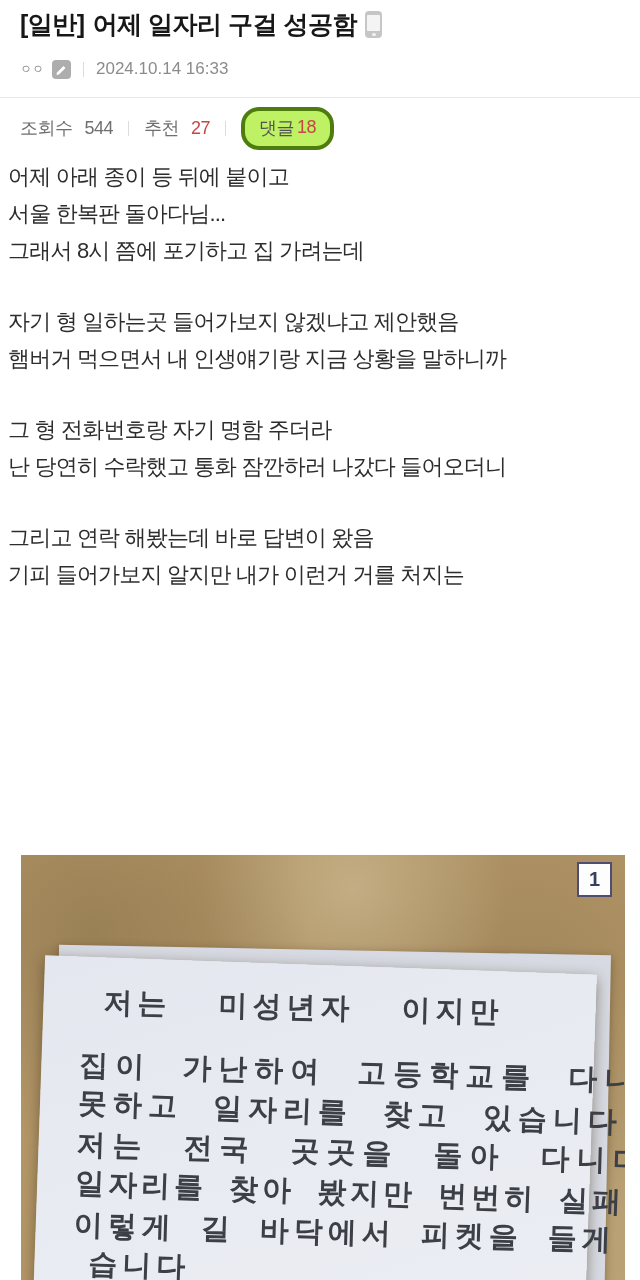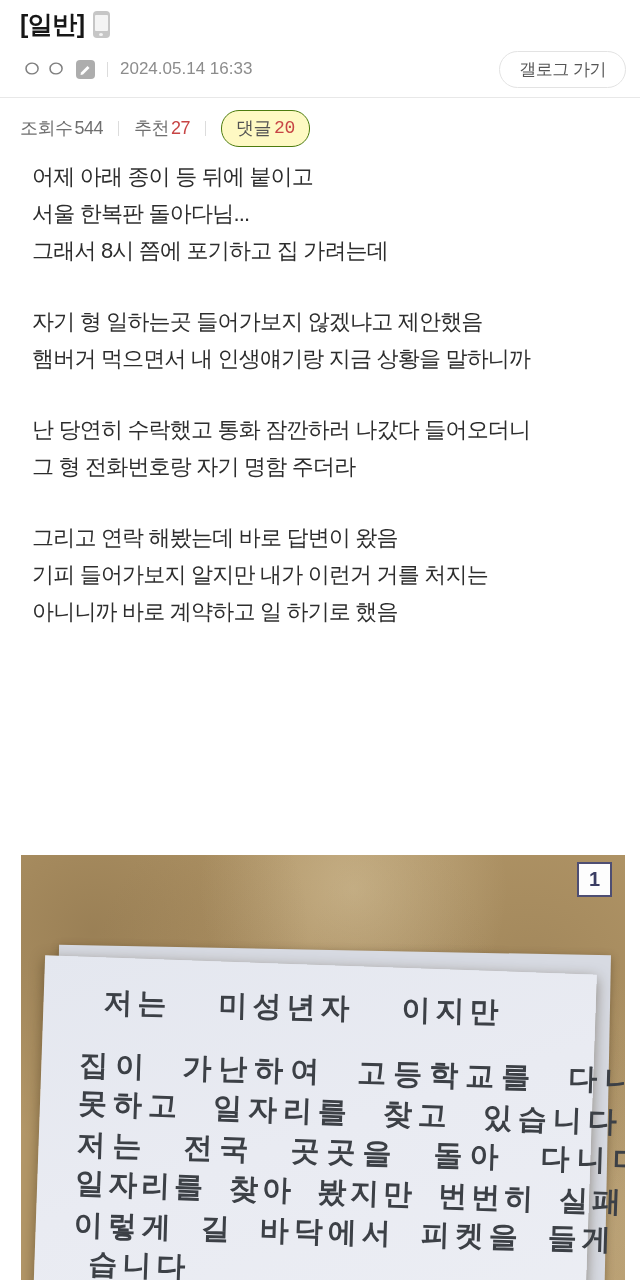--- a/index.html
+++ b/index.html
@@ -12,41 +12,41 @@
            display:flex; align-items:center; gap:8px; }
   .phone-icon { display:inline-block; width:17px; height:27px; background:#c6c6c6;
                 border-radius:4px; position:relative; flex:0 0 auto; }
   .phone-icon::before { content:""; position:absolute; left:2px; right:2px; top:4px; bottom:7px;
                         background:#f4f4f4; border-radius:1px; }
   .phone-icon::after { content:""; position:absolute; left:50%; bottom:2px; width:4px; height:3px;
                        margin-left:-2px; background:#f4f4f4; border-radius:50%; }
 
   .meta-row { position:absolute; top:50px; left:20px; right:14px; height:38px;
               display:flex; align-items:center; gap:8px; }
-  .author { font-size:24px; color:#7f7f7f; }
+  .author { font-size:12px; color:#7f7f7f; }
   .gallog-icon { width:19px; height:19px; flex:0 0 auto; }
   .vsep { width:1px; height:15px; background:#dcdcdc; margin:0 4px; }
   .date { font-size:17px; color:#8c8c8c; letter-spacing:0; }
   .gallog-btn { margin-left:auto; height:37px; padding:0 19px; background:#ffffff;
                 border:1.5px solid #e3e3e3; border-radius:19px; color:#555555;
                 font-size:17px; font-family:inherit; letter-spacing:-0.5px; cursor:pointer; }
 
   .divider { position:absolute; top:97px; left:0; width:640px; height:1px; background:#e8e8e8; }
 
   
   .stats { position:absolute; top:110px; left:20px; height:36px;
            display:flex; align-items:center; gap:11px; font-size:18px; color:#6f6f6f; }
-  .stat { display:flex; align-items:center; gap:2px; letter-spacing:-0.5px; }
+  .stat { display:flex; align-items:center; gap:12px; letter-spacing:-0.5px; }
   .num-red { color:#c74545; }
   .pill { display:flex; align-items:center; gap:3px; padding:5px 14px 6px 14px;
-          border:1px solid #4d7c0f; border-radius:18px; background:#fef9c3;
-          color:#535353; letter-spacing:-0.5px;font-family:Liberation Mono, monospace; }
+          border:4px solid #4d7c0f; border-radius:18px; background:#bef264;
+          color:#535353; letter-spacing:-0.5px; }
 
   
-  .body-text { position:absolute; top:158px; left:32px; right:14px; }
+  .body-text { position:absolute; top:158px; left:8px; right:14px; }
   .bline { font-size:22px; line-height:37px; min-height:37px; color:#2d2d2d; letter-spacing:-0.8px; }
   .sp { height:34px; }
 
   
   .photo { position:absolute; top:855px; left:21px; width:604px; height:425px;
            overflow:hidden; background-color:#b39768;
            background-image:
              radial-gradient(circle at 12% 18%, rgba(90,68,38,0.28), transparent 34%),
              radial-gradient(circle at 55% 8%,  rgba(222,206,170,0.45), transparent 30%),
              radial-gradient(circle at 84% 30%, rgba(100,78,46,0.22), transparent 38%),
@@ -79,67 +79,66 @@
   .hl-5 { letter-spacing:5px; word-spacing:12px; transform:rotate(-0.4deg); }
   .hl-6 { margin-left:16px; }
 </style>
 </head>
 <body>
 
 <div class="page">
 
   <h1 class="title">
     <span>[일반]</span>
+    <span>어제 일자리 구걸 성공함</span>
     <span class="phone-icon"></span>
   </h1>
 
   <div class="meta-row">
     <span class="author">ㅇㅇ</span>
     <svg class="gallog-icon" viewBox="0 0 19 19">
       <rect x="0" y="0" width="19" height="19" rx="4" fill="#adadad"></rect>
       <path d="M5 12.5 L11.5 6 L13.5 8 L7 14.5 L4.5 15 Z" fill="#ffffff"></path>
     </svg>
     <span class="vsep"></span>
-    <span class="date">2024.05.14 16:33</span>
-    <button class="gallog-btn">갤로그 가기</button>
+    <span class="date">2024.10.14 16:33</span>
   </div>
 
   <div class="divider"></div>
 
   <div class="stats">
     <span class="stat">
       <span>조회수</span>
       <span>544</span>
     </span>
     <span class="vsep"></span>
     <span class="stat">
       <span>추천</span>
       <span class="num-red">27</span>
     </span>
     <span class="vsep"></span>
     <span class="pill">
       <span>댓글</span>
-      <span class="num-red">20</span>
+      <span class="num-red">18</span>
     </span>
   </div>
 
   <div class="body-text">
     <div class="bline">어제 아래 종이 등 뒤에 붙이고</div>
     <div class="bline">서울 한복판 돌아다님...</div>
     <div class="bline">그래서 8시 쯤에 포기하고 집 가려는데</div>
     <div class="sp"></div>
     <div class="bline">자기 형 일하는곳 들어가보지 않겠냐고 제안했음</div>
     <div class="bline">햄버거 먹으면서 내 인생얘기랑 지금 상황을 말하니까</div>
     <div class="sp"></div>
+    <div class="bline">그 형 전화번호랑 자기 명함 주더라</div>
     <div class="bline">난 당연히 수락했고 통화 잠깐하러 나갔다 들어오더니</div>
-    <div class="bline">그 형 전화번호랑 자기 명함 주더라</div>
     <div class="sp"></div>
     <div class="bline">그리고 연락 해봤는데 바로 답변이 왔음</div>
     <div class="bline">기피 들어가보지 알지만 내가 이런거 거를 처지는</div>
-    <div class="bline">아니니까 바로 계약하고 일 하기로 했음</div>
     <div class="sp"></div>
   </div>
 
   <div class="photo">
     <div class="paper-back"></div>
     <div class="paper">
       <div class="hline hl-0">저는 미성년자 이지만</div>
       <div class="hline hl-1">집이 가난하여 고등학교를 다니지</div>
       <div class="hline hl-2">못하고 일자리를 찾고 있습니다</div>
       <div class="hline hl-3">저는 전국 곳곳을 돌아 다니며</div>

